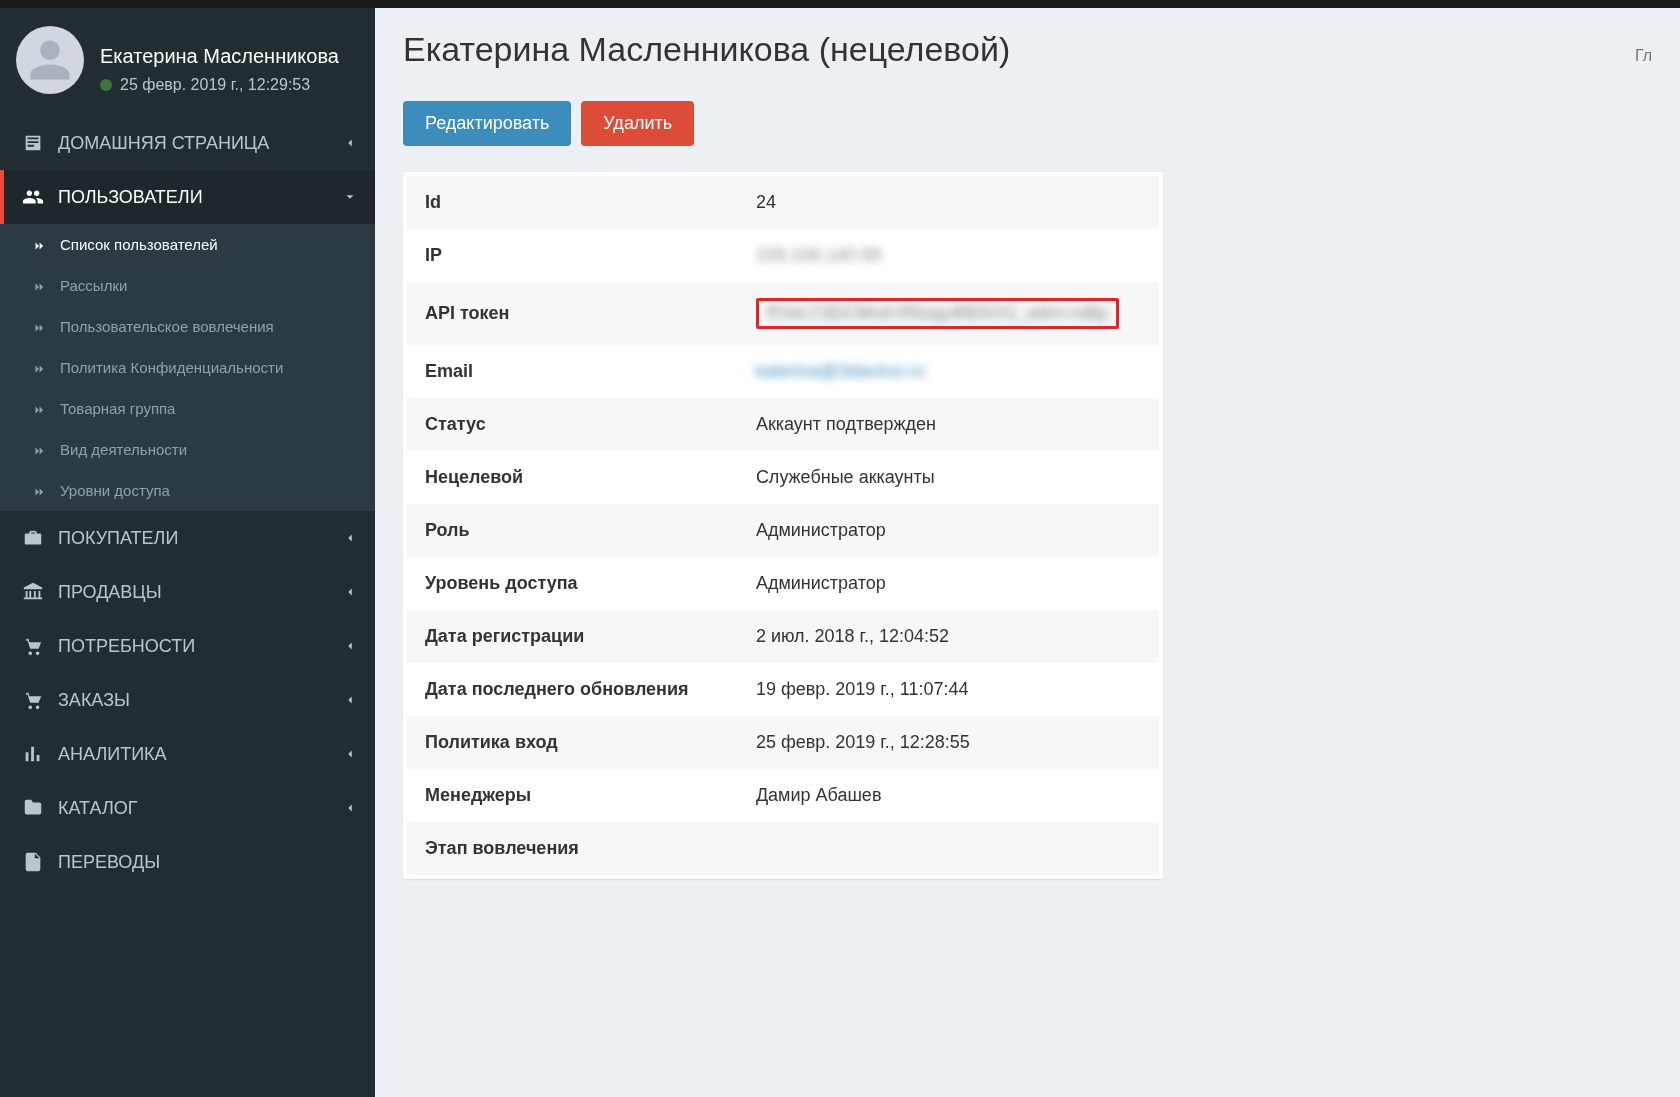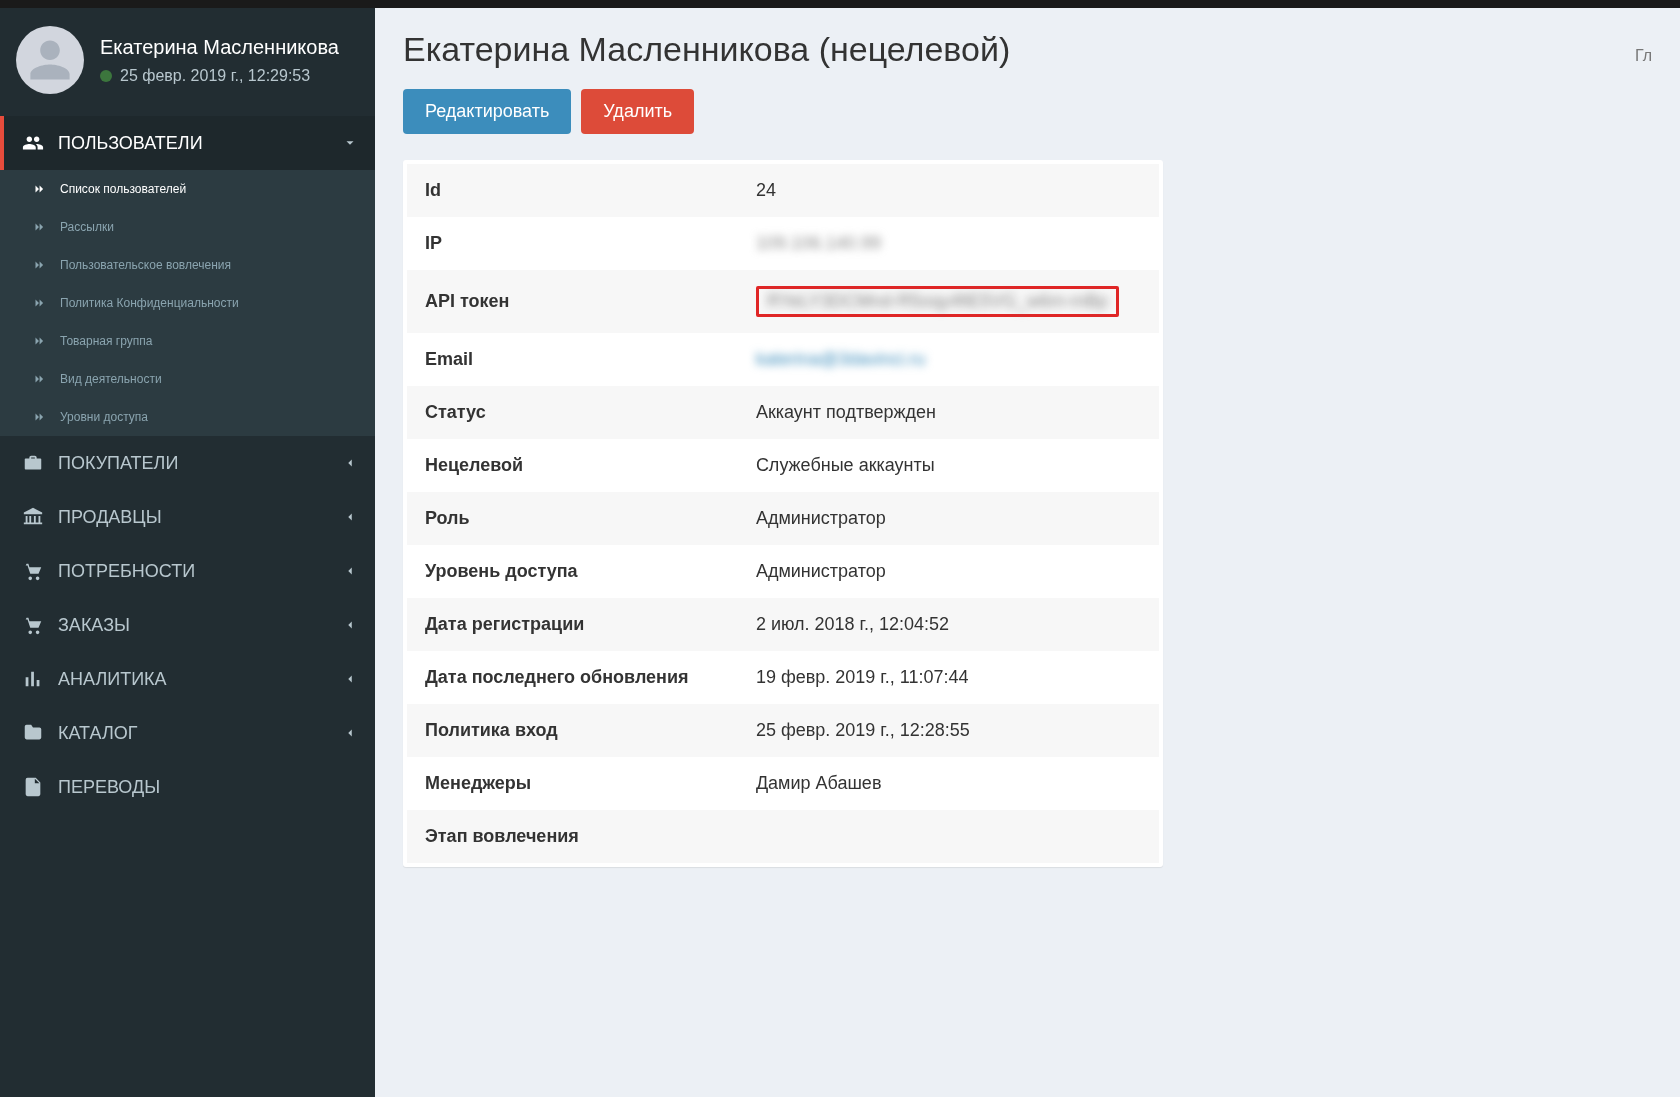--- a/index.html
+++ b/index.html
@@ -22,21 +22,21 @@
   }
   .sidebar {
     width: 375px;
     background: #222d32;
     color: #b8c7ce;
     flex-shrink: 0;
     overflow: hidden;
   }
   .user-panel {
     display: flex;
-    align-items: center;
+    align-items: flex-end;
     padding: 18px 32px 22px 16px;
     gap: 16px;
   }
   .avatar {
     width: 68px;
     height: 68px;
     border-radius: 50%;
     background: #d2d6de;
     display: flex;
     align-items: center;
@@ -100,21 +100,21 @@
     fill: #b8c7ce;
   }
   .subnav {
     list-style: none;
     background: #2c3b41;
   }
   .sub-item {
     display: flex;
     align-items: flex-end;
     padding: 12px 18px 12px 32px;
-    font-size: 12px;
+    font-size: 15px;
     color: #8aa4af;
     cursor: pointer;
     white-space: nowrap;
     overflow: hidden;
   }
   .sub-item.active { color: #fff; }
   .sub-item .sub-icon {
     width: 14px;
     height: 14px;
     margin-right: 14px;
@@ -124,21 +124,21 @@
   .sub-item.active .sub-icon { fill: #fff; }
   .main {
     flex: 1;
     padding: 22px 28px;
     overflow: auto;
   }
   .page-header {
     display: flex;
     align-items: baseline;
     justify-content: space-between;
-    margin-bottom: 20px;
+    margin-bottom: 32px;
   }
   .page-title {
     font-size: 34px;
     font-weight: 400;
     color: #333;
   }
   .breadcrumb {
     font-size: 16px;
     color: #777;
     white-space: nowrap;
@@ -204,20 +204,31 @@
       <div class="user-meta">
         <div class="user-name">Екатерина Масленникова</div>
         <div class="user-status">
           <span class="status-dot"></span>
           <span>25 февр. 2019 г., 12:29:53</span>
         </div>
       </div>
     </div>
 
     <ul class="nav">
+      <li class="nav-item top-level">
+        <span class="icon-slot">
+          <svg viewBox="0 0 24 24">
+              <path d="M4 4h16v16H4V4zm2 2v2h12V6H6zm0 4v2h12v-2H6zm0 4v2h7v-2H6z"></path>
+            </svg>
+        </span>
+        <span>ДОМАШНЯЯ СТРАНИЦА</span>
+        <svg class="chevron" viewBox="0 0 24 24">
+            <path d="M15 6l-6 6 6 6V6z"></path>
+          </svg>
+      </li>
 
       <li class="nav-item top-level active">
         <span class="icon-slot">
           <svg viewBox="0 0 24 24">
               <path d="M16 11c1.7 0 3-1.3 3-3s-1.3-3-3-3-3 1.3-3 3 1.3 3 3 3zm-8 0c1.7 0 3-1.3 3-3S9.7 5 8 5 5 6.3 5 8s1.3 3 3 3zm0 2c-2.3 0-7 1.2-7 3.5V19h14v-2.5C15 14.2 10.3 13 8 13zm8 0c-.3 0-.6 0-.9.1 1.2.9 1.9 2 1.9 3.4V19h6v-2.5c0-2.3-4.7-3.5-7-3.5z"></path>
             </svg>
         </span>
         <span>ПОЛЬЗОВАТЕЛИ</span>
         <svg class="chevron" viewBox="0 0 24 24">
             <path d="M6 9l6 6 6-6H6z"></path>

